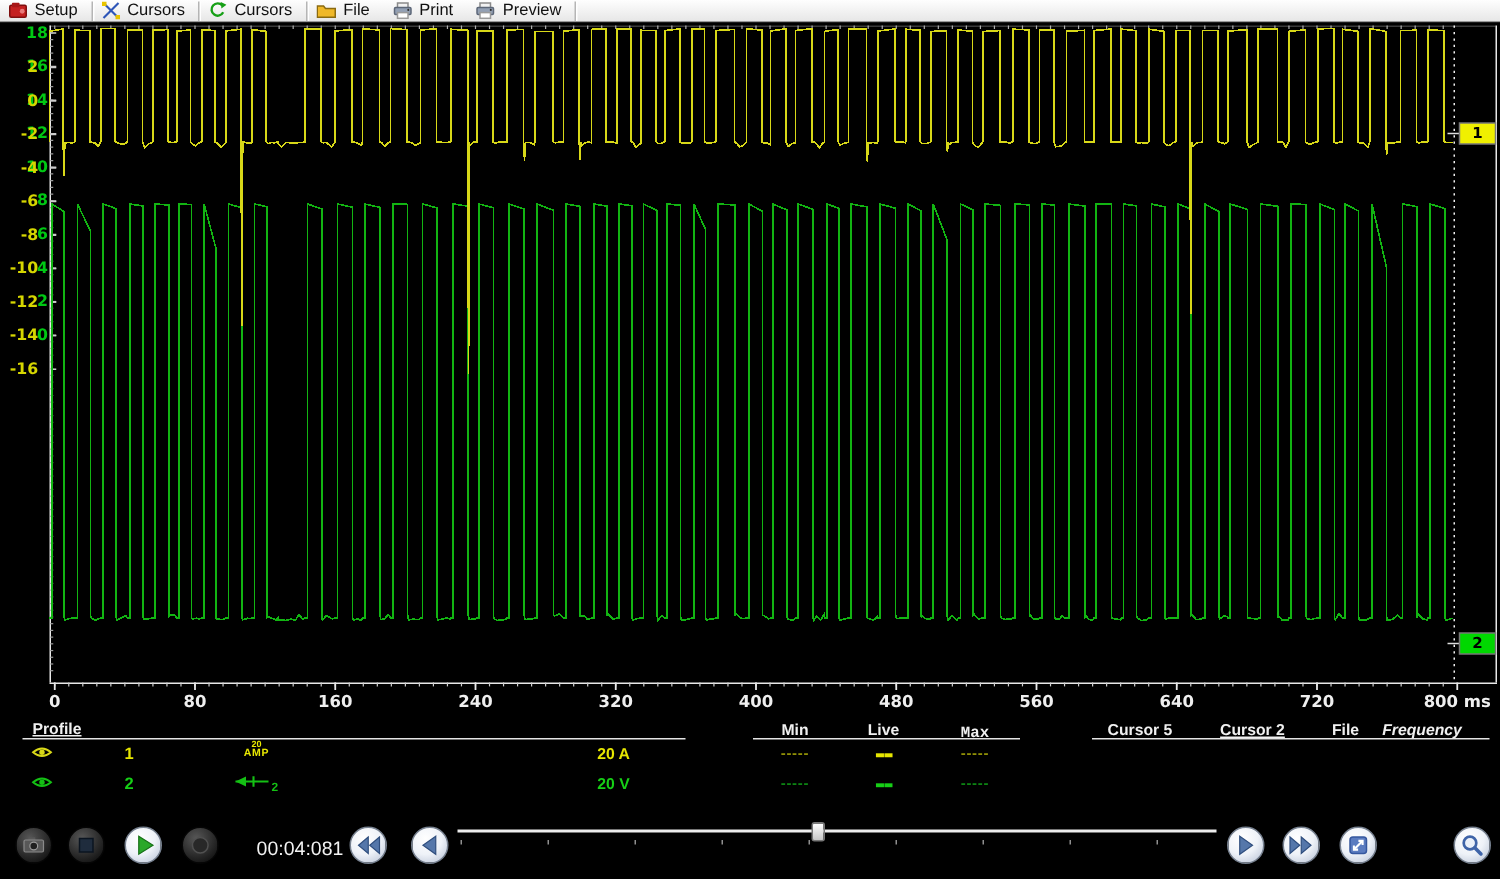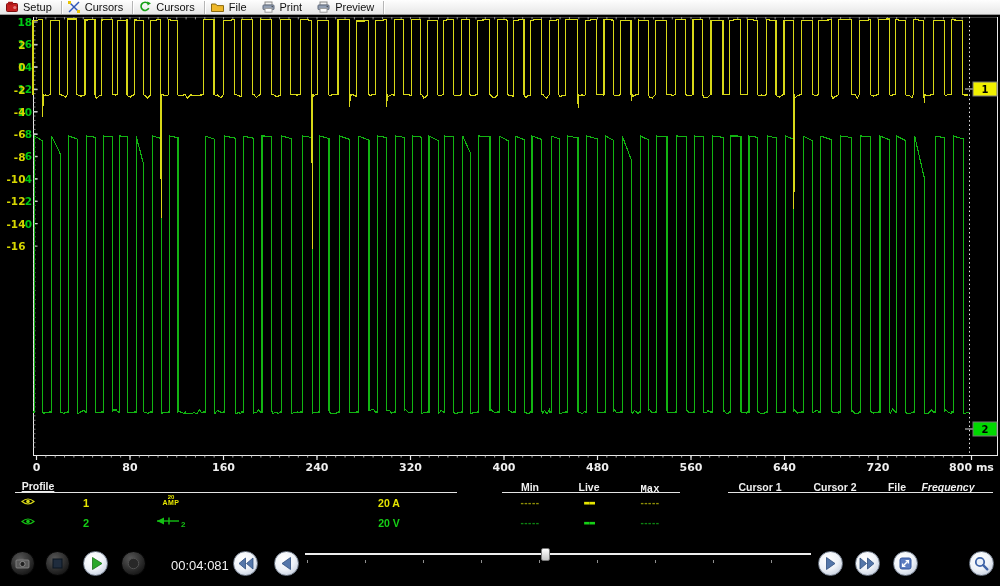--- a/index.html
+++ b/index.html
@@ -17,34 +17,34 @@
   .scope{position:absolute;left:0;top:15px;background:#000;}
   .scope text{font-family:"DejaVu Sans",sans-serif;}
   
   .panel{position:absolute;left:0;top:478px;width:1000px;height:67px;background:#000;color:#eee;}
   .abs{position:absolute;}
   .hdr{font-size:10.5px;font-weight:bold;color:#f0f0f0;transform:translateX(-50%);white-space:nowrap;}
   .hl{position:absolute;height:1px;background:#e4e4e4;top:14px;}
   .c1{color:#e6e600;} .c2{color:#16cf16;}
   .dim1{color:#8f8f06;} .dim2{color:#0c8212;}
   .chnum{font-size:11px;font-weight:bold;transform:translateX(-50%);}
-  .val{font-size:10.5px;font-weight:bold;transform:translateX(-50%);white-space:nowrap;}
+  .val{font-size:10.5px;font-weight:bold;transform:translateX(-50%);white-space:nowrap;margin-left:20px;}
   .dash{font-size:10px;font-weight:bold;letter-spacing:.5px;transform:translateX(-50%);}
   .live{font-size:7px;letter-spacing:-1px;transform:translateX(-50%);font-family:"DejaVu Sans",sans-serif;}
   .ampicon{width:34px;text-align:center;font-weight:bold;line-height:6px;color:#e8e800;}
   .ampicon .t{font-size:6px;display:block;}
   .ampicon .b{font-size:7px;display:block;letter-spacing:.5px;}
   .tbase{font-size:10.5px;font-weight:bold;color:#f0f0f0;transform:translateX(-50%);}
   
   .transport{position:absolute;left:0;top:545px;width:1000px;height:41px;background:#000;}
   .btn{position:absolute;width:25px;height:25px;border-radius:50%;top:6px;box-sizing:border-box;}
   .lt{background:radial-gradient(circle at 38% 30%,#ffffff 0%,#eef2f8 50%,#b4bfd3 100%);border:1px solid #76808f;}
   .dk{background:radial-gradient(circle at 38% 30%,#575757 0%,#151515 80%);border:1px solid #050505;}
   .btn svg{position:absolute;left:-1px;top:-1px;}
-  .ttext{position:absolute;color:#f2f2f2;font-size:13px;top:13px;text-align:left;}
+  .ttext{position:absolute;color:#f2f2f2;font-size:13px;top:13px;text-align:center;}
   .speed{position:absolute;color:#f2f2f2;font-size:12px;top:14px;text-align:center;}
   .slider{position:absolute;left:305px;top:3px;width:506px;height:18px;}
   .track{position:absolute;left:0;top:5px;width:506px;height:2px;background:#ececec;}
   .stick{position:absolute;width:1px;height:3px;top:12px;background:#8f8f8f;}
   .handle{position:absolute;left:236px;top:0;width:9px;height:13px;
     background:linear-gradient(#ffffff,#c6c6c6);border:1px solid #777;border-radius:2px;box-sizing:border-box;}
 </style>
 </head>
 <body>
 
@@ -495,21 +495,21 @@
 
 <div class="panel">
   <span class="abs hdr" style="left:38px;top:2px;text-decoration:underline;">Profile</span>
   <div class="hl" style="left:15px;width:442px;"></div>
   <div class="hl" style="left:502px;width:178px;"></div>
   <div class="hl" style="left:728px;width:265px;"></div>
 
   <span class="abs hdr" style="left:530px;top:3px;">Min</span>
   <span class="abs hdr" style="left:589px;top:3px;">Live</span>
   <span class="abs hdr" style="left:650px;top:5px;font-family:Liberation Mono, monospace;">Max</span>
-  <span class="abs hdr" style="left:760px;top:3px;">Cursor 1</span>
+  <span class="abs hdr" style="left:760px;top:3px;">Cursor 5</span>
   <span class="abs hdr" style="left:835px;top:3px;text-decoration:underline;">Cursor 2</span>
   <span class="abs hdr" style="left:897px;top:3px;">File</span>
   <span class="abs hdr" style="left:948px;top:3px;font-style:italic;">Frequency</span>
 
   <div>
     <svg class="abs" style="left:20px;top:18px;" width="16" height="11">
         <path d="M2,5.5 Q8,0.5 14,5.5 Q8,10.5 2,5.5 Z" fill="none" stroke="#d8d818" stroke-width="1.2"></path>
         <circle cx="8" cy="5.5" r="1.8" fill="#d8d818"></circle>
       </svg>
     <span class="abs chnum c1" style="left:86px;top:19px;">1</span>

